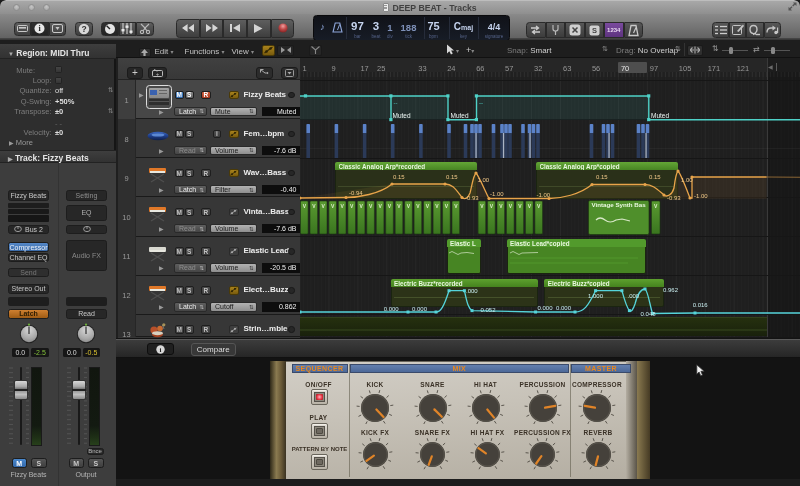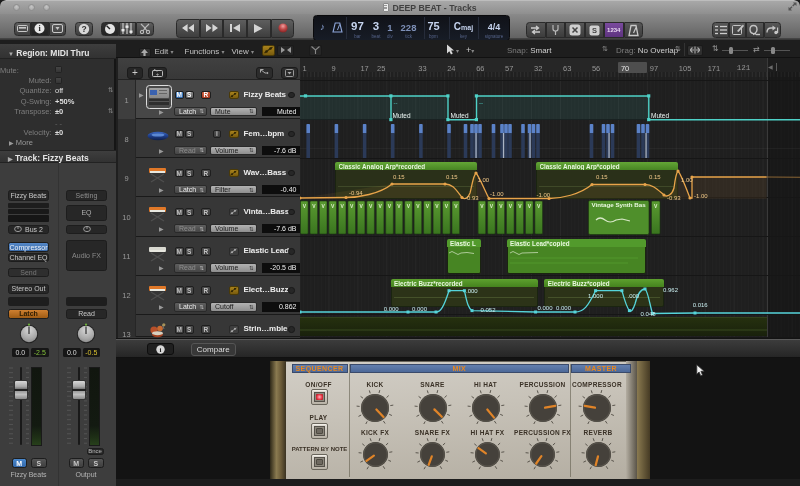--- a/index.html
+++ b/index.html
@@ -107,21 +107,21 @@
       </svg>
     </div>
 <div style="position:absolute;left:313px;top:15px;width:197px;height:25.5px;background:linear-gradient(#101218,#171c26);border-radius:3.5px;border:1px solid #0a0a0c;"></div>
 <div style="position:absolute;left:346px;top:17px;width:1px;height:21.5px;background:#262c3a;"></div>
 <div style="position:absolute;left:424px;top:17px;width:1px;height:21.5px;background:#262c3a;"></div>
 <div style="position:absolute;left:448.5px;top:17px;width:1px;height:21.5px;background:#262c3a;"></div>
 <div style="position:absolute;left:478px;top:17px;width:1px;height:21.5px;background:#262c3a;"></div>
 <div class="t" style="position:absolute;left:357.5px;top:20px;transform:translateX(-50%);font-size:11.5px;font-weight:bold;color:#c6d4ef;">97</div>
 <div class="t" style="position:absolute;left:376px;top:20px;transform:translateX(-50%);font-size:11.5px;font-weight:bold;color:#c6d4ef;">3</div>
 <div class="t" style="position:absolute;left:390px;top:21.5px;transform:translateX(-50%);font-size:9.5px;font-weight:bold;color:#7e90b8;">1</div>
-<div class="t" style="position:absolute;left:408.5px;top:21.5px;transform:translateX(-50%);font-size:9.5px;font-weight:bold;color:#7e90b8;">228</div>
+<div class="t" style="position:absolute;left:408.5px;top:21.5px;transform:translateX(-50%);font-size:9.5px;font-weight:bold;color:#7e90b8;">188</div>
 <div class="t" style="position:absolute;left:433.5px;top:20px;transform:translateX(-50%);font-size:11px;font-weight:bold;color:#c6d4ef;">75</div>
 <div class="t" style="position:absolute;left:463.5px;top:21px;transform:translateX(-50%);font-size:10px;font-weight:bold;color:#c6d4ef;">C<span style="font-size:7px;">maj</span></div>
 <div class="t" style="position:absolute;left:494px;top:21.5px;transform:translateX(-50%);font-size:9px;font-weight:bold;color:#c6d4ef;">4/4</div>
 <div class="t" style="position:absolute;left:357.5px;top:33.5px;transform:translateX(-50%);font-size:4.5px;color:#56648a;">bar</div>
 <div class="t" style="position:absolute;left:376px;top:33.5px;transform:translateX(-50%);font-size:4.5px;color:#56648a;">beat</div>
 <div class="t" style="position:absolute;left:390px;top:33.5px;transform:translateX(-50%);font-size:4.5px;color:#56648a;">div</div>
 <div class="t" style="position:absolute;left:408.5px;top:33.5px;transform:translateX(-50%);font-size:4.5px;color:#56648a;">tick</div>
 <div class="t" style="position:absolute;left:433.5px;top:33.5px;transform:translateX(-50%);font-size:4.5px;color:#56648a;">bpm</div>
 <div class="t" style="position:absolute;left:463.5px;top:33.5px;transform:translateX(-50%);font-size:4.5px;color:#56648a;">key</div>
 <div class="t" style="position:absolute;left:494px;top:33.5px;transform:translateX(-50%);font-size:4.5px;color:#56648a;">signature</div>
@@ -238,23 +238,23 @@
     </div>
 <div class="t" style="position:absolute;left:712px;top:44px;font-size:8px;color:#999;">⇅</div>
 <div style="position:absolute;left:722px;top:49.5px;width:26px;height:1.2px;background:#555;"></div>
 <div style="position:absolute;left:729px;top:46.5px;width:4px;height:7px;background:#888;border-radius:1.5px;"></div>
 <div class="t" style="position:absolute;left:753px;top:45px;font-size:8px;color:#999;">⇄</div>
 <div style="position:absolute;left:764px;top:49.5px;width:26px;height:1.2px;background:#555;"></div>
 <div style="position:absolute;left:771px;top:46.5px;width:4px;height:7px;background:#888;border-radius:1.5px;"></div>
 <div style="position:absolute;left:0px;top:44px;width:116px;height:442px;background:#2e2e2e;border-right:2px solid #151515;"></div>
 <div style="position:absolute;left:0px;top:44px;width:116px;height:15px;background:linear-gradient(#3e3e3e,#323232);border-bottom:1px solid #222;"></div>
 <div class="t" style="position:absolute;left:8px;top:48px;font-size:8.5px;font-weight:bold;color:#e4e4e4;"><span style="font-size:6px;color:#aaa;">▼</span> Region: MIDI Thru</div>
-<div style="position:absolute;left:0px;top:65.5px;width:51.5px;text-align:left;font-size:7.5px;color:#7e7e7e;white-space:nowrap;">Mute:</div>
+<div style="position:absolute;left:0px;top:65.5px;width:51.5px;text-align:center;font-size:7.5px;color:#7e7e7e;white-space:nowrap;">Mute:</div>
     <div style="position:absolute;left:55px;top:66.0px;width:7px;height:7px;background:linear-gradient(#454545,#353535);border:1px solid #222;border-radius:1.5px;"></div>
-<div style="position:absolute;left:0px;top:76px;width:51.5px;text-align:right;font-size:7.5px;color:#7e7e7e;white-space:nowrap;">Muted:</div>
+<div style="position:absolute;left:0px;top:76px;width:51.5px;text-align:right;font-size:7.5px;color:#7e7e7e;white-space:nowrap;">Loop:</div>
     <div style="position:absolute;left:55px;top:76.5px;width:7px;height:7px;background:linear-gradient(#454545,#353535);border:1px solid #222;border-radius:1.5px;"></div>
 <div style="position:absolute;left:0px;top:86.3px;width:51.5px;text-align:right;font-size:7.5px;color:#7e7e7e;white-space:nowrap;">Quantize:</div>
     <div class="t" style="position:absolute;left:55px;top:86.3px;font-size:7.5px;font-weight:normal;color:#dedede;">off</div>
     <div class="t" style="position:absolute;left:108px;top:86.3px;font-size:6.5px;color:#888;">⇅</div>
 <div style="position:absolute;left:0px;top:96.6px;width:51.5px;text-align:right;font-size:7.5px;color:#7e7e7e;white-space:nowrap;">Q-Swing:</div>
     <div class="t" style="position:absolute;left:55px;top:96.6px;font-size:7.5px;font-weight:bold;color:#dedede;">+50%</div>
 <div style="position:absolute;left:0px;top:107px;width:51.5px;text-align:right;font-size:7.5px;color:#7e7e7e;white-space:nowrap;">Transpose:</div>
     <div class="t" style="position:absolute;left:55px;top:107px;font-size:7.5px;font-weight:bold;color:#dedede;">±0</div>
     <div class="t" style="position:absolute;left:108px;top:107px;font-size:6.5px;color:#888;">⇅</div>
 <div class="t" style="position:absolute;left:55px;top:118.5px;font-size:7.5px;color:#666;">- -</div>
@@ -809,21 +809,21 @@
 <div class="t" style="position:absolute;left:447.2px;top:63.5px;font-size:7.5px;color:#969696;">24</div>
 <div class="t" style="position:absolute;left:476.2px;top:63.5px;font-size:7.5px;color:#969696;">66</div>
 <div class="t" style="position:absolute;left:505.1px;top:63.5px;font-size:7.5px;color:#969696;">57</div>
 <div class="t" style="position:absolute;left:534.1px;top:63.5px;font-size:7.5px;color:#969696;">32</div>
 <div class="t" style="position:absolute;left:563.0px;top:63.5px;font-size:7.5px;color:#969696;">63</div>
 <div class="t" style="position:absolute;left:591.9px;top:63.5px;font-size:7.5px;color:#969696;">56</div>
 <div class="t" style="position:absolute;left:620.9px;top:63.5px;font-size:7.5px;color:#e8e8e8;">70</div>
 <div class="t" style="position:absolute;left:649.8px;top:63.5px;font-size:7.5px;color:#969696;">97</div>
 <div class="t" style="position:absolute;left:678.8px;top:63.5px;font-size:7.5px;color:#969696;">105</div>
 <div class="t" style="position:absolute;left:707.7px;top:63.5px;font-size:7.5px;color:#969696;">171</div>
-<div class="t" style="position:absolute;left:736.7px;top:63.5px;font-size:7.5px;color:#969696;font-family:Liberation Mono, monospace;">121</div>
+<div class="t" style="position:absolute;left:736.7px;top:63.5px;font-size:7.5px;color:#969696;">121</div>
 <div class="t" style="position:absolute;left:768px;top:63px;font-size:6px;color:#8a8a8a;">◀</div>
 <div style="position:absolute;left:776px;top:63px;width:1px;height:8px;background:#777;"></div>
 <svg style="position:absolute;left:300px;top:77px;" width="500" height="261">
       <rect width="500" height="261" fill="#1f1f1f"></rect>
       <line x1="0.00" y1="0" x2="0.00" y2="261" stroke="#2c2c2c" stroke-width="0.8"></line>
       <line x1="3.62" y1="0" x2="3.62" y2="261" stroke="#242424" stroke-width="0.8"></line>
       <line x1="7.24" y1="0" x2="7.24" y2="261" stroke="#242424" stroke-width="0.8"></line>
       <line x1="10.85" y1="0" x2="10.85" y2="261" stroke="#242424" stroke-width="0.8"></line>
       <line x1="14.47" y1="0" x2="14.47" y2="261" stroke="#242424" stroke-width="0.8"></line>
       <line x1="18.09" y1="0" x2="18.09" y2="261" stroke="#242424" stroke-width="0.8"></line>

